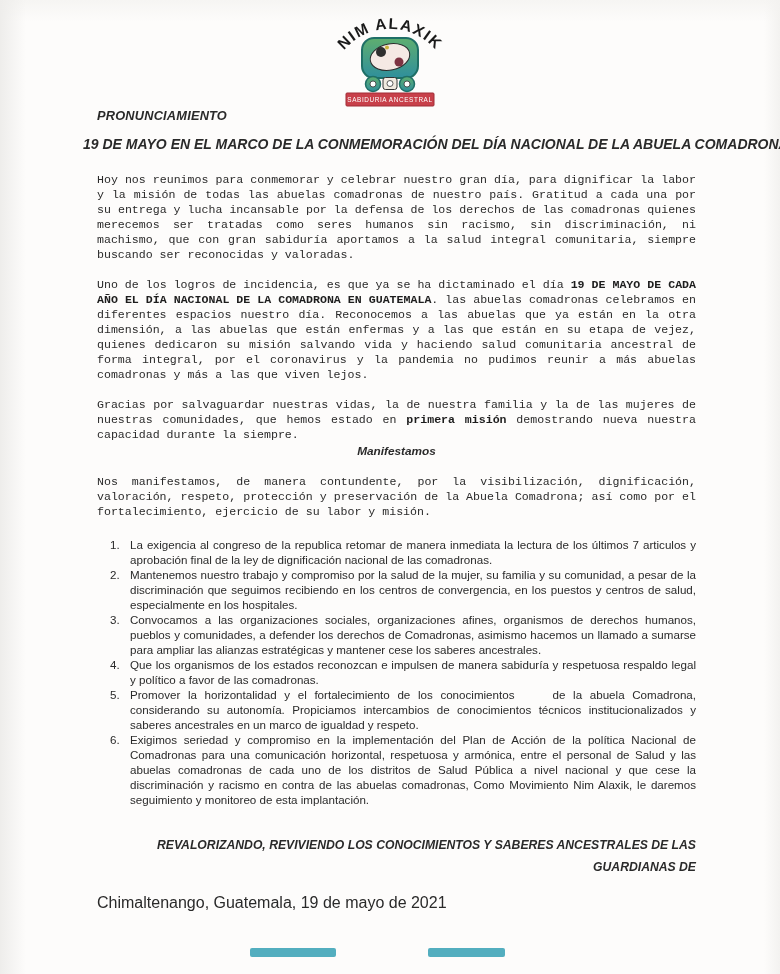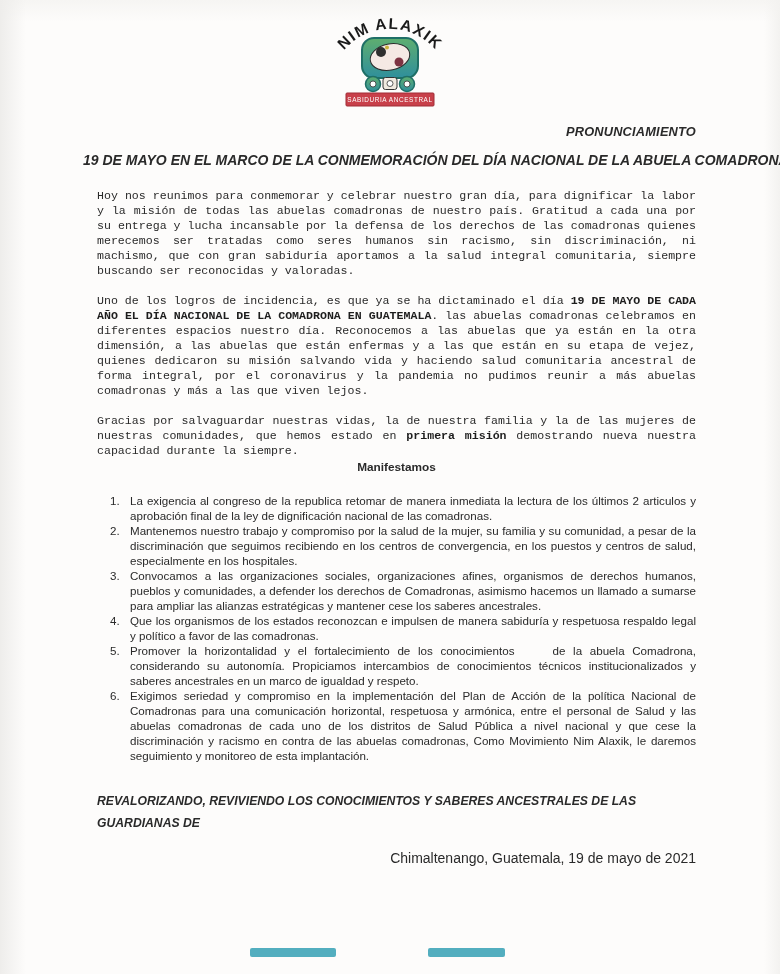--- a/index.html
+++ b/index.html
@@ -12,45 +12,45 @@
     position:relative;width:780px;height:974px;overflow:hidden;
     background:
       linear-gradient(90deg,#eeedeb 0px,rgba(253,252,251,0) 26px),
       linear-gradient(270deg,#f3f2f0 0px,rgba(253,252,251,0) 16px),
       linear-gradient(180deg,#f6f5f3 0px,rgba(253,252,251,0) 22px),
       #fdfcfb;
   }
   .content{padding:0 84px 0 97px;}
   .logo-svg{display:block;margin:14px auto 0;}
   .doc-title{
-    text-align:right;font-weight:bold;font-style:italic;
-    font-size:12.8px;letter-spacing:.2px;margin:16px 0 0;
+    text-align:left;font-weight:bold;font-style:italic;
+    font-size:12.8px;letter-spacing:.2px;margin:0 0 0;
   }
   .doc-subtitle{
     text-align:center;font-weight:bold;font-style:italic;
     font-size:14px;white-space:nowrap;margin:13px -14px 0;
   }
   .body-text{font-size:11.6px;line-height:15px;text-align:justify;}
   .para{margin:0 0 15px 0;font-family:Liberation Mono, monospace;}
   .para.first{margin-top:20px;}
   .b{font-weight:bold;color:#1d1d1d;}
   .center-head{
-    text-align:center;font-weight:bold;
+    text-align:center;font-weight:bold;font-style:italic;
     font-size:11.8px;margin:0 0 15px 0;
   }
   .num-list{margin:18px 0 0;}
   .li-row{display:flex;}
   .li-num{flex:none;width:33px;padding-left:13px;box-sizing:border-box;}
   .li-text{flex:1;text-align:justify;}
   .closing{
-    text-align:left;font-weight:bold;font-style:italic;
+    text-align:right;font-weight:bold;font-style:italic;
     font-size:12.2px;line-height:22px;margin:27px 0 0;
   }
   .dateline{
-    text-align:right;font-size:14px;margin:17px 0 16px;
+    text-align:left;font-size:16px;margin:17px 0 16px;
   }
   .redaction-bar{
     position:absolute;height:9px;border-radius:2px;
     background:var(--redact-teal,#35a0b4);opacity:.85;
   }
   .redaction-bar.left{left:250px;top:948px;width:86px;}
   .redaction-bar.right{left:428px;top:948px;width:77px;}
 </style>
 </head>
 <body>
@@ -100,25 +100,26 @@
     <div class="body-text">
 
       <p class="para first">Hoy nos reunimos para conmemorar y celebrar nuestro gran día, para dignificar la labor y la misión de todas las abuelas comadronas de nuestro país. Gratitud a cada una por su entrega y lucha incansable por la defensa de los derechos de las comadronas quienes merecemos ser tratadas como seres humanos sin racismo, sin discriminación, ni machismo, que con gran sabiduría aportamos a la salud integral comunitaria, siempre buscando ser reconocidas y valoradas.</p>
 
       <p class="para"><span>Uno de los logros de incidencia, es que ya se ha dictaminado el día </span><span class="b">19 DE MAYO DE CADA AÑO EL DÍA NACIONAL DE LA COMADRONA EN GUATEMALA</span><span>.  las abuelas comadronas celebramos en diferentes espacios nuestro día. Reconocemos a las abuelas que ya están en la otra dimensión, a las abuelas que están enfermas y a las que están en su etapa de vejez, quienes dedicaron su misión salvando vida y haciendo salud comunitaria ancestral de forma integral, por el coronavirus y la pandemia no pudimos reunir a más abuelas comadronas y más a las que viven lejos.</span></p>
 
       <p class="para" style="margin-bottom:2px"><span>Gracias por salvaguardar nuestras vidas, la de nuestra familia y la de las mujeres de nuestras comunidades, que hemos estado en </span><span class="b">primera misión</span><span> demostrando nueva nuestra capacidad durante la siempre.</span></p>
 
       <div class="center-head">Manifestamos</div>
 
+      <p class="para">Nos manifestamos, de manera contundente, por la visibilización, dignificación, valoración, respeto, protección y preservación de la Abuela Comadrona; así como por el fortalecimiento, ejercicio de su labor y misión.</p>
 
       <div class="num-list">
         <div class="li-row">
           <span class="li-num">1.</span>
-          <div class="li-text">La exigencia al congreso de la republica retomar de manera inmediata la lectura de los últimos 2 articulos y aprobación final de la ley de dignificación nacional de las comadronas.</div>
+          <div class="li-text">La exigencia al congreso de la republica retomar de manera inmediata la lectura de los últimos 7 articulos y aprobación final de la ley de dignificación nacional de las comadronas.</div>
         </div>
         <div class="li-row">
           <span class="li-num">2.</span>
           <div class="li-text">Mantenemos nuestro trabajo y compromiso por la salud de la mujer, su familia y su comunidad, a pesar de la discriminación que seguimos recibiendo en los centros de convergencia, en los puestos y centros de salud, especialmente en los hospitales.</div>
         </div>
         <div class="li-row">
           <span class="li-num">3.</span>
           <div class="li-text">Convocamos a las organizaciones sociales, organizaciones afines, organismos de derechos humanos, pueblos y comunidades, a defender los derechos de Comadronas, asimismo hacemos un llamado a sumarse para ampliar las alianzas estratégicas y mantener cese los saberes ancestrales.</div>
         </div>
         <div class="li-row">

